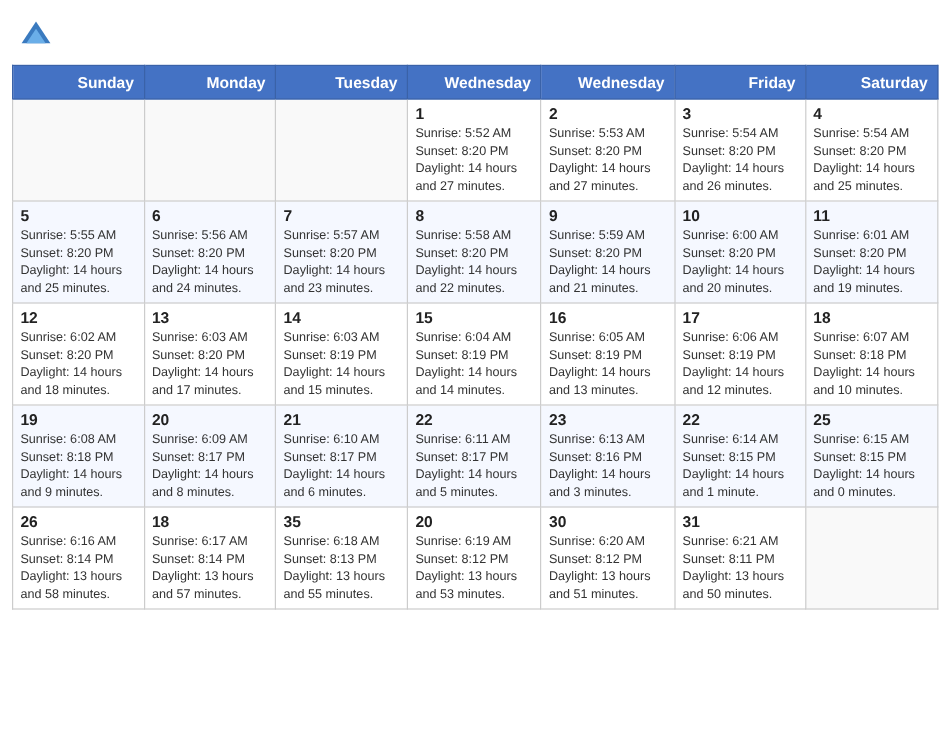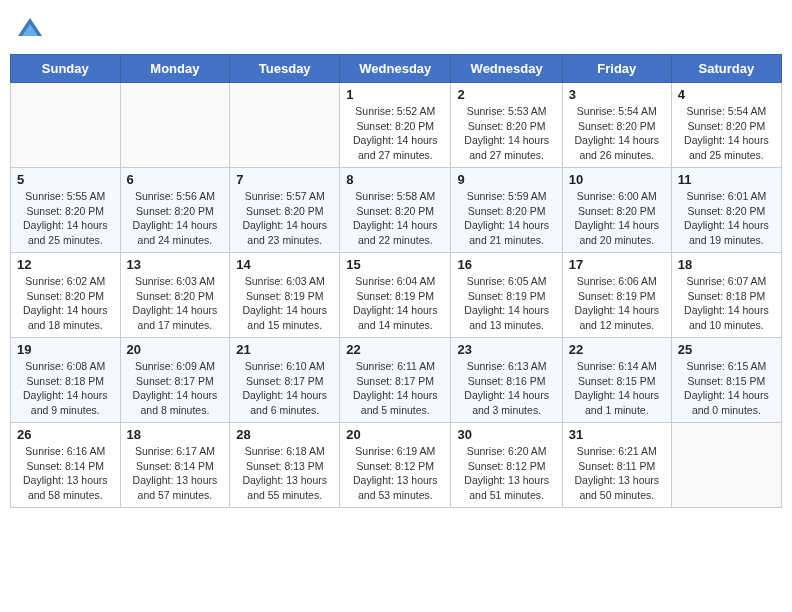--- a/index.html
+++ b/index.html
@@ -52,21 +52,21 @@
       color: #444;
     }
     .calendar {
       width: 100%;
       border-collapse: collapse;
       border: 1px solid #ccc;
     }
     .calendar th {
       background-color: #4472c4;
       color: #fff;
-      text-align: center;
+      text-align: right;
       padding: 6px 8px;
       font-size: 13px;
       border: 1px solid #3a62a8;
     }
     .calendar td {
       border: 1px solid #ccc;
       vertical-align: top;
       padding: 4px 6px;
       width: 113px;
       min-height: 80px;
@@ -79,21 +79,20 @@
       font-size: 13px;
       font-weight: bold;
       color: #222;
       display: block;
       margin-bottom: 2px;
     }
     .day-info {
       font-size: 10.5px;
       color: #333;
       line-height: 1.4;
-      text-align: center;
     }
     .empty-cell {
       background: #f9f9f9 !important;
     }
     .week-row td {
       height: 85px;
     }
   </style>
 </head>
 <body>
@@ -241,21 +240,21 @@
       <tr class="week-row">
         <td>
           <span class="day-number">26</span>
           <div class="day-info">Sunrise: 6:16 AM<br>Sunset: 8:14 PM<br>Daylight: 13 hours and 58 minutes.</div>
         </td>
         <td>
           <span class="day-number">18</span>
           <div class="day-info">Sunrise: 6:17 AM<br>Sunset: 8:14 PM<br>Daylight: 13 hours and 57 minutes.</div>
         </td>
         <td>
-          <span class="day-number">28</span>
+          <span class="day-number">35</span>
           <div class="day-info">Sunrise: 6:18 AM<br>Sunset: 8:13 PM<br>Daylight: 13 hours and 55 minutes.</div>
         </td>
         <td>
           <span class="day-number">20</span>
           <div class="day-info">Sunrise: 6:19 AM<br>Sunset: 8:12 PM<br>Daylight: 13 hours and 53 minutes.</div>
         </td>
         <td>
           <span class="day-number">30</span>
           <div class="day-info">Sunrise: 6:20 AM<br>Sunset: 8:12 PM<br>Daylight: 13 hours and 51 minutes.</div>
         </td>

